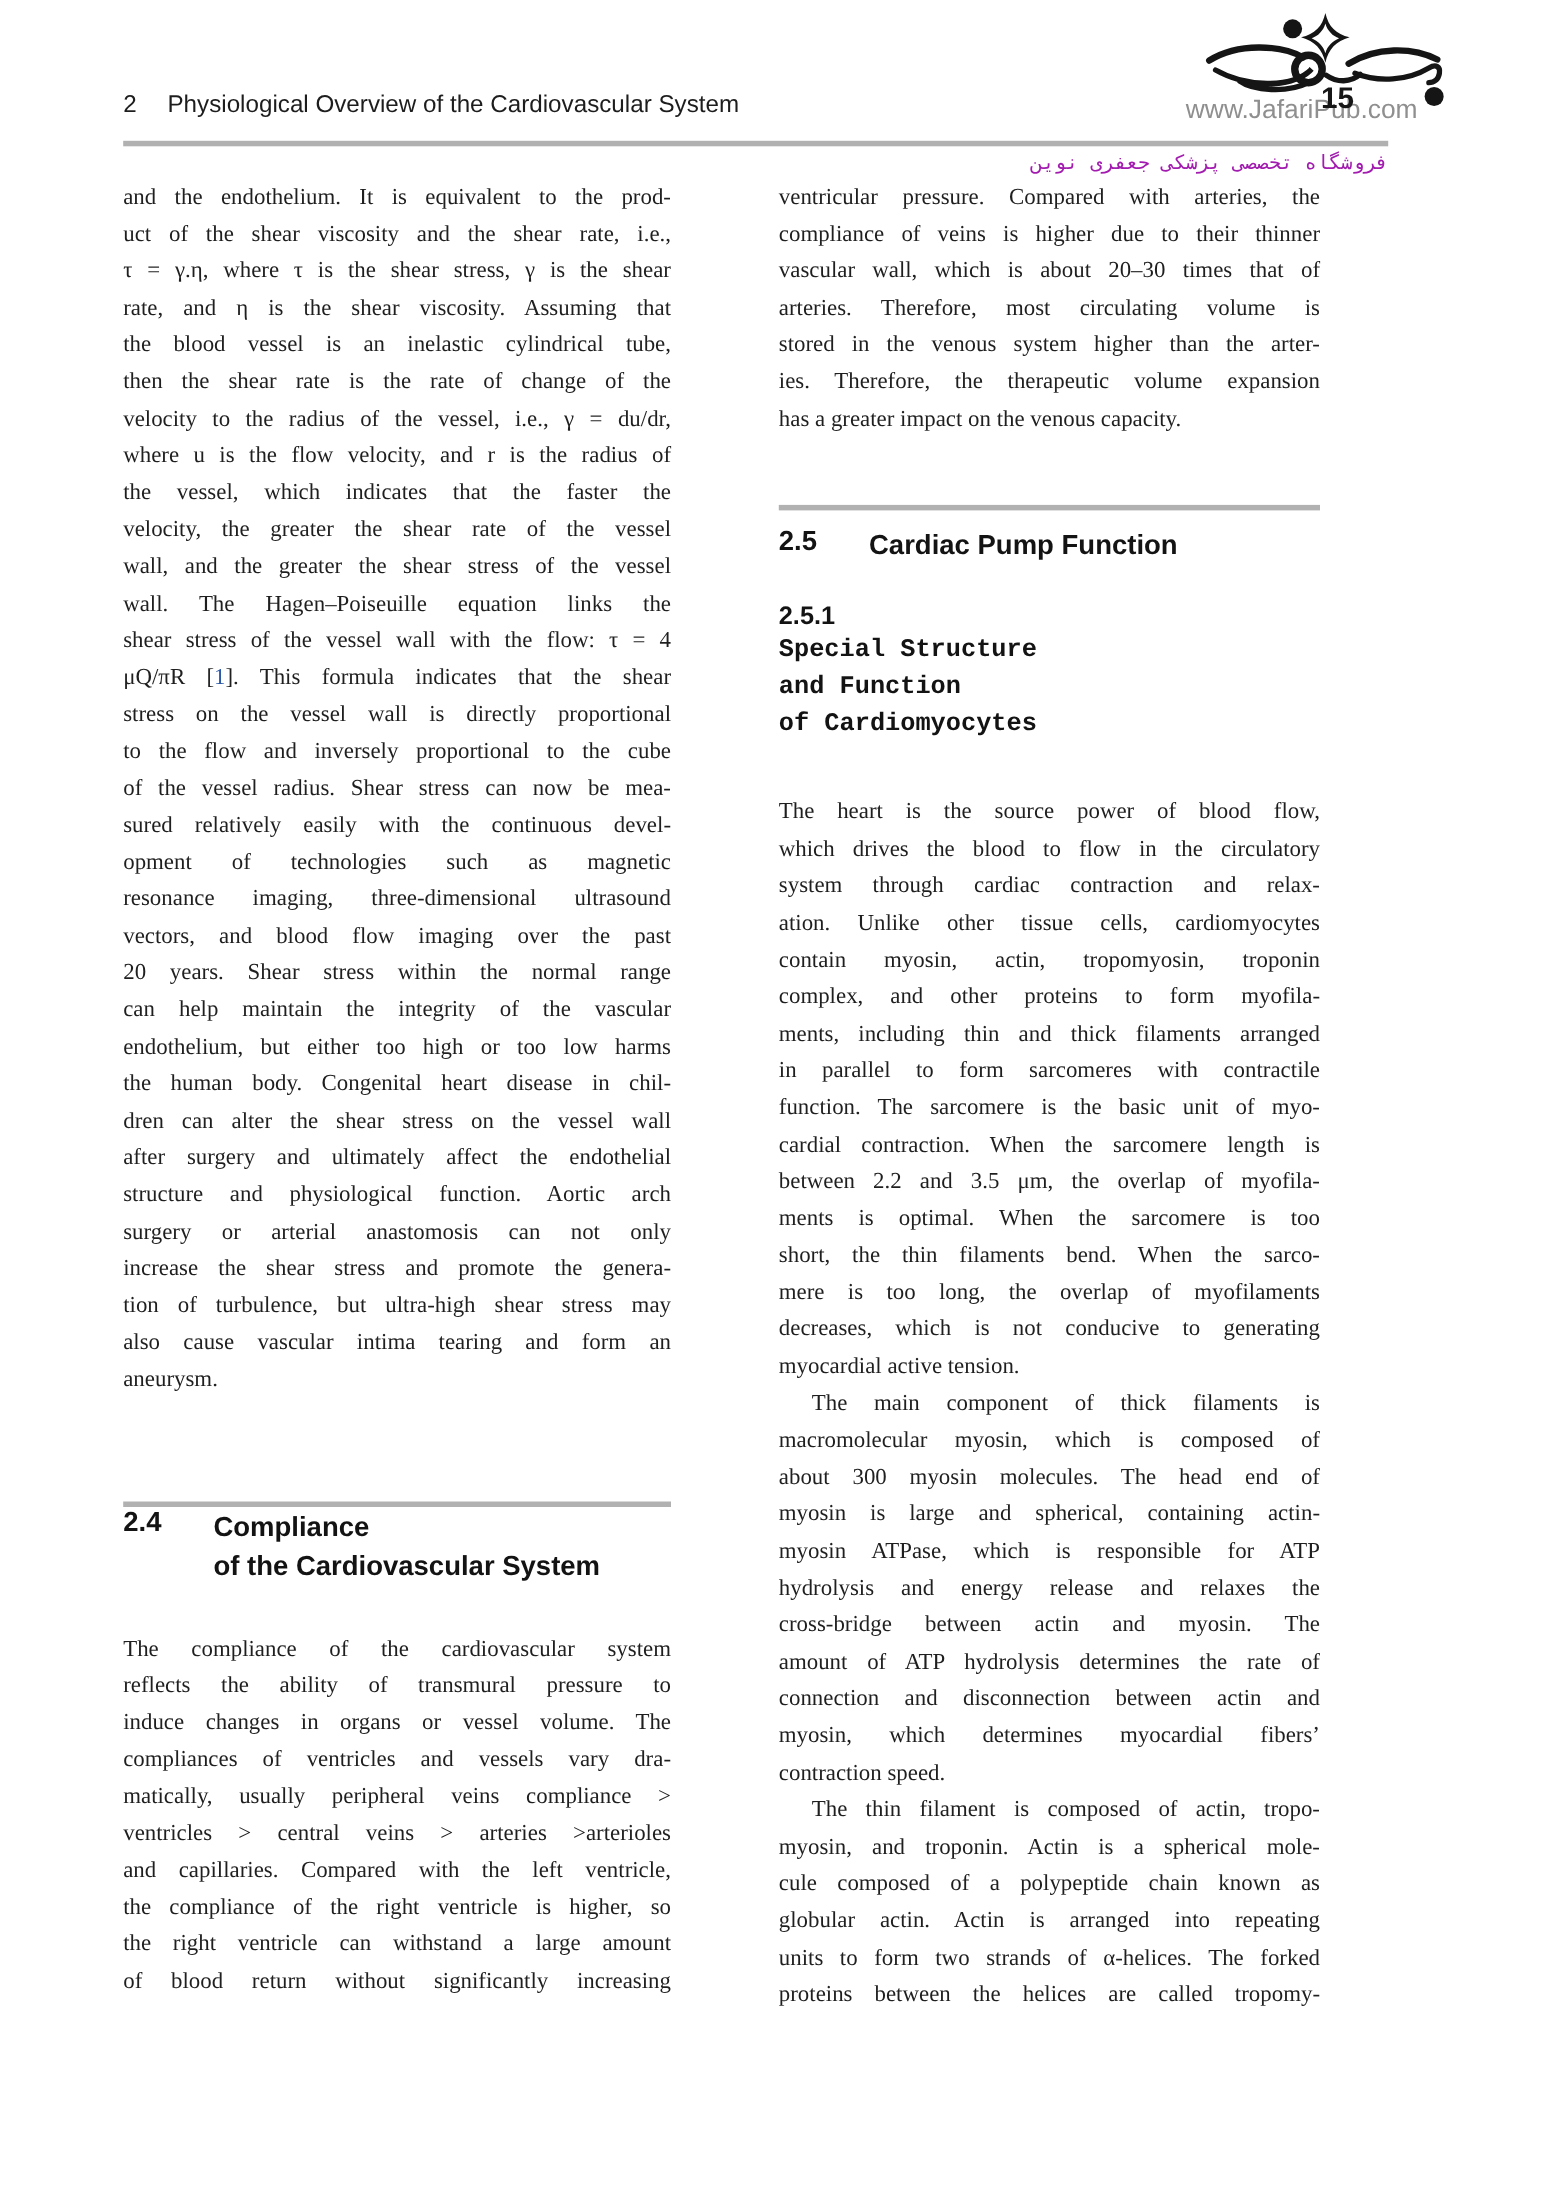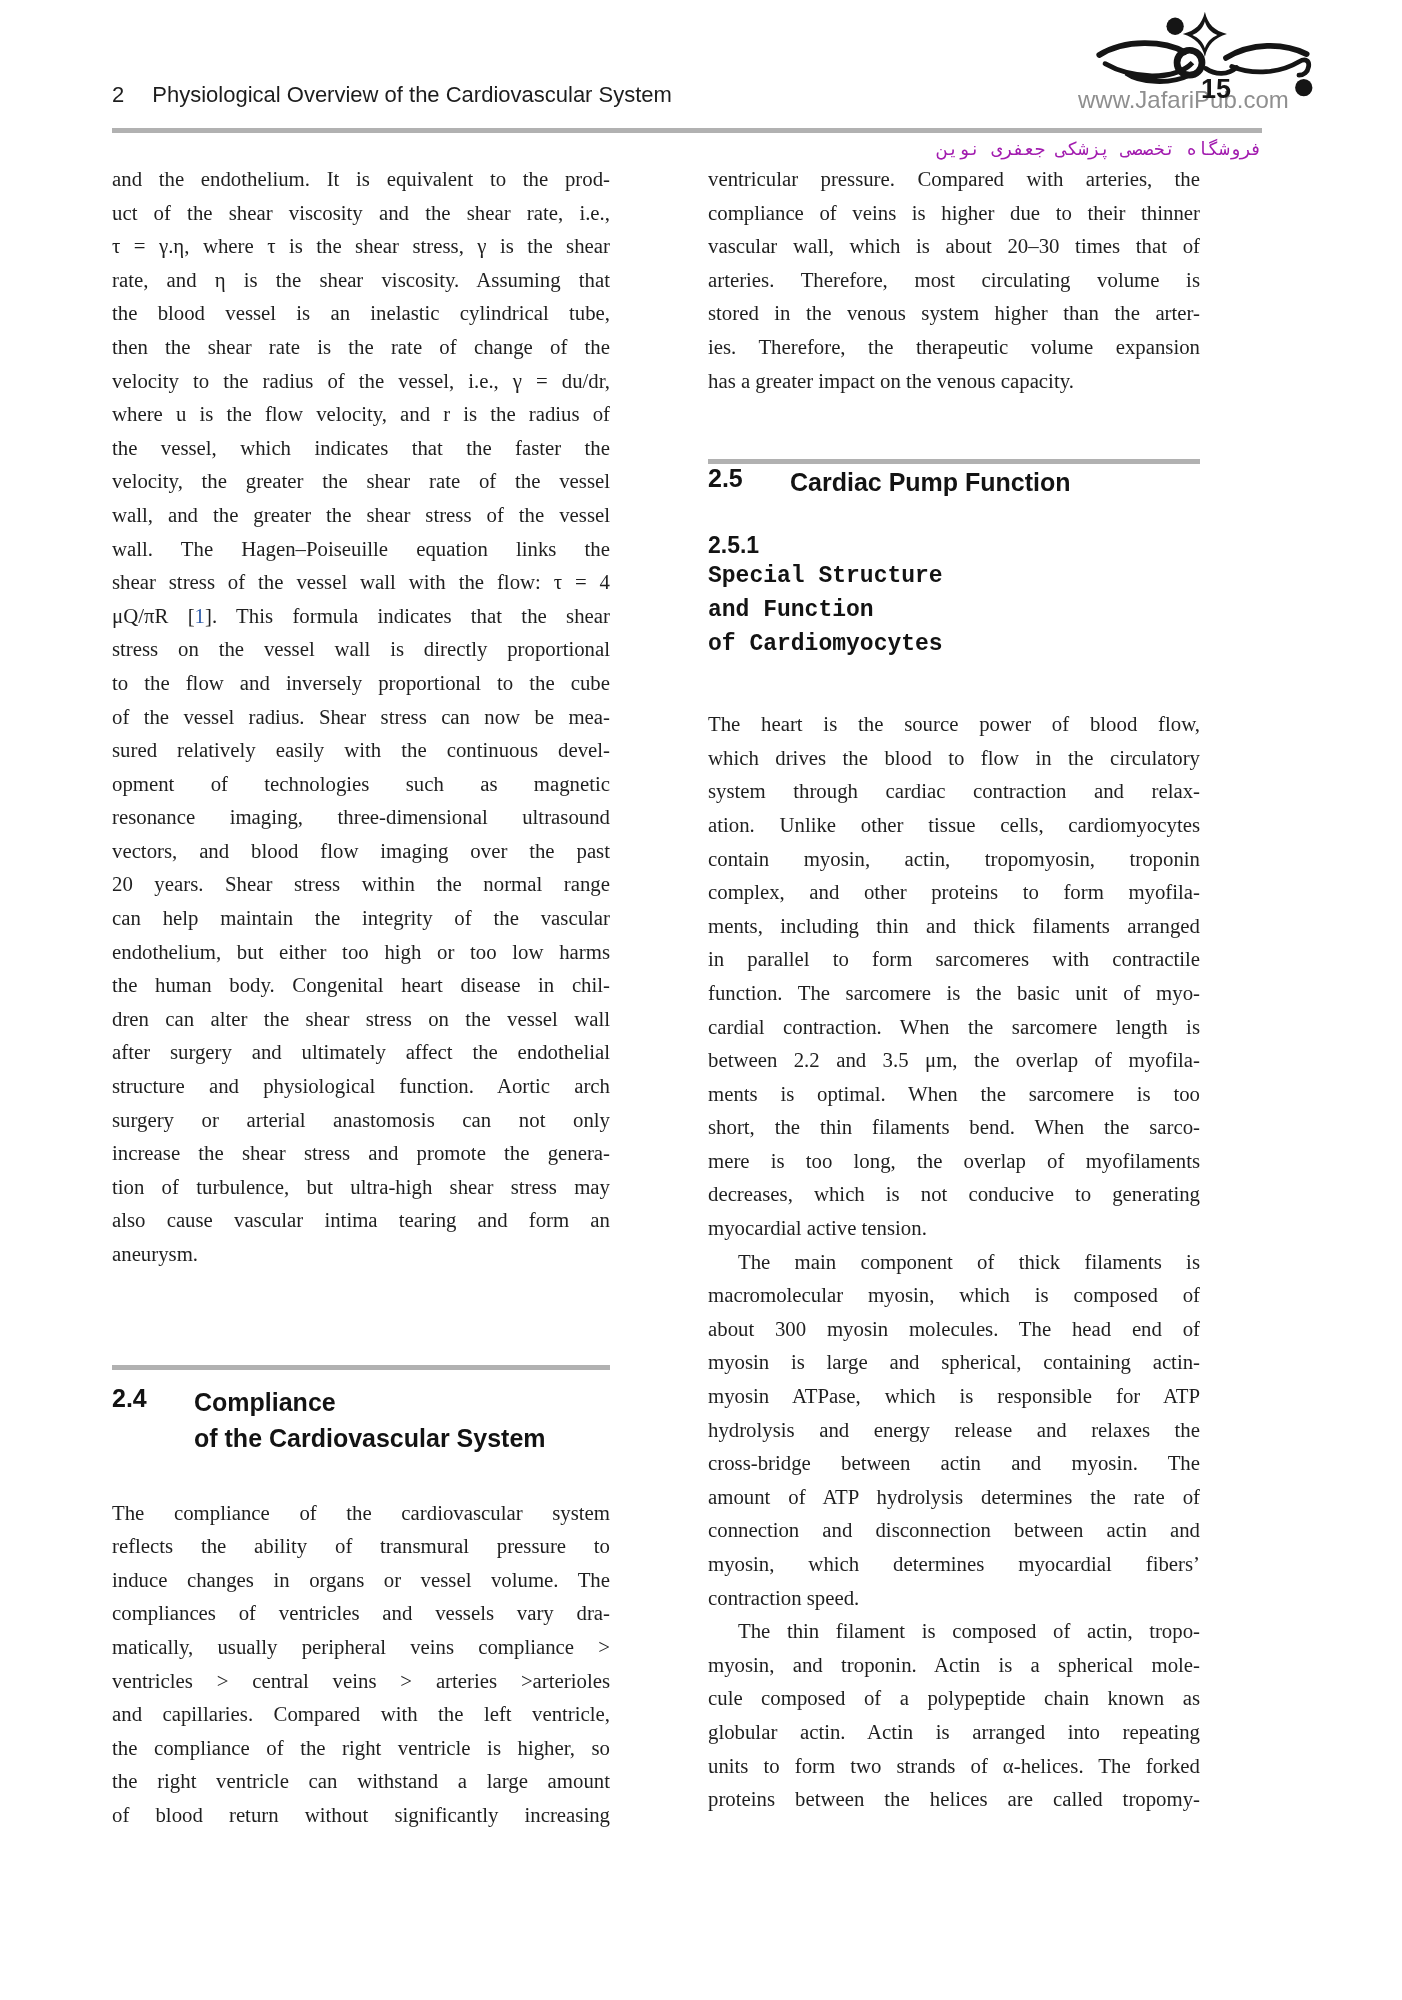--- a/index.html
+++ b/index.html
@@ -104,21 +104,21 @@
         <div class="line">structure and physiological function. Aortic arch</div>
         <div class="line">surgery or arterial anastomosis can not only</div>
         <div class="line">increase the shear stress and promote the genera-</div>
         <div class="line">tion of turbulence, but ultra-high shear stress may</div>
         <div class="line">also cause vascular intima tearing and form an</div>
         <div class="line endline">aneurysm.</div>
       </div>
 
     <div class="sec" style="margin-top:94px">
       <div class="sec-rule"></div>
-      <div class="sec-head h-major" style="padding-top:14px">
+      <div class="sec-head h-major" style="">
         <div class="sec-num">2.4</div>
         <div class="sec-title">
             <div>Compliance</div>
             <div>of the Cardiovascular System</div>
           </div>
       </div>
     </div>
 
     <div class="para" style="margin-top:40px">
         <div class="line">The compliance of the cardiovascular system</div>
@@ -140,21 +140,21 @@
         <div class="line">compliance of veins is higher due to their thinner</div>
         <div class="line">vascular wall, which is about 20–30 times that of</div>
         <div class="line">arteries. Therefore, most circulating volume is</div>
         <div class="line">stored in the venous system higher than the arter-</div>
         <div class="line">ies. Therefore, the therapeutic volume expansion</div>
         <div class="line endline">has a greater impact on the venous capacity.</div>
       </div>
 
     <div class="sec" style="margin-top:62px">
       <div class="sec-rule"></div>
-      <div class="sec-head h-major" style="">
+      <div class="sec-head h-major" style="padding-top:14px">
         <div class="sec-num">2.5</div>
         <div class="sec-title">
             <div>Cardiac Pump Function</div>
           </div>
       </div>
     </div>
 
     <div class="sec-head h-minor" style="margin-top:32px">
       <div class="sec-num">2.5.1</div>
       <div class="sec-title">

